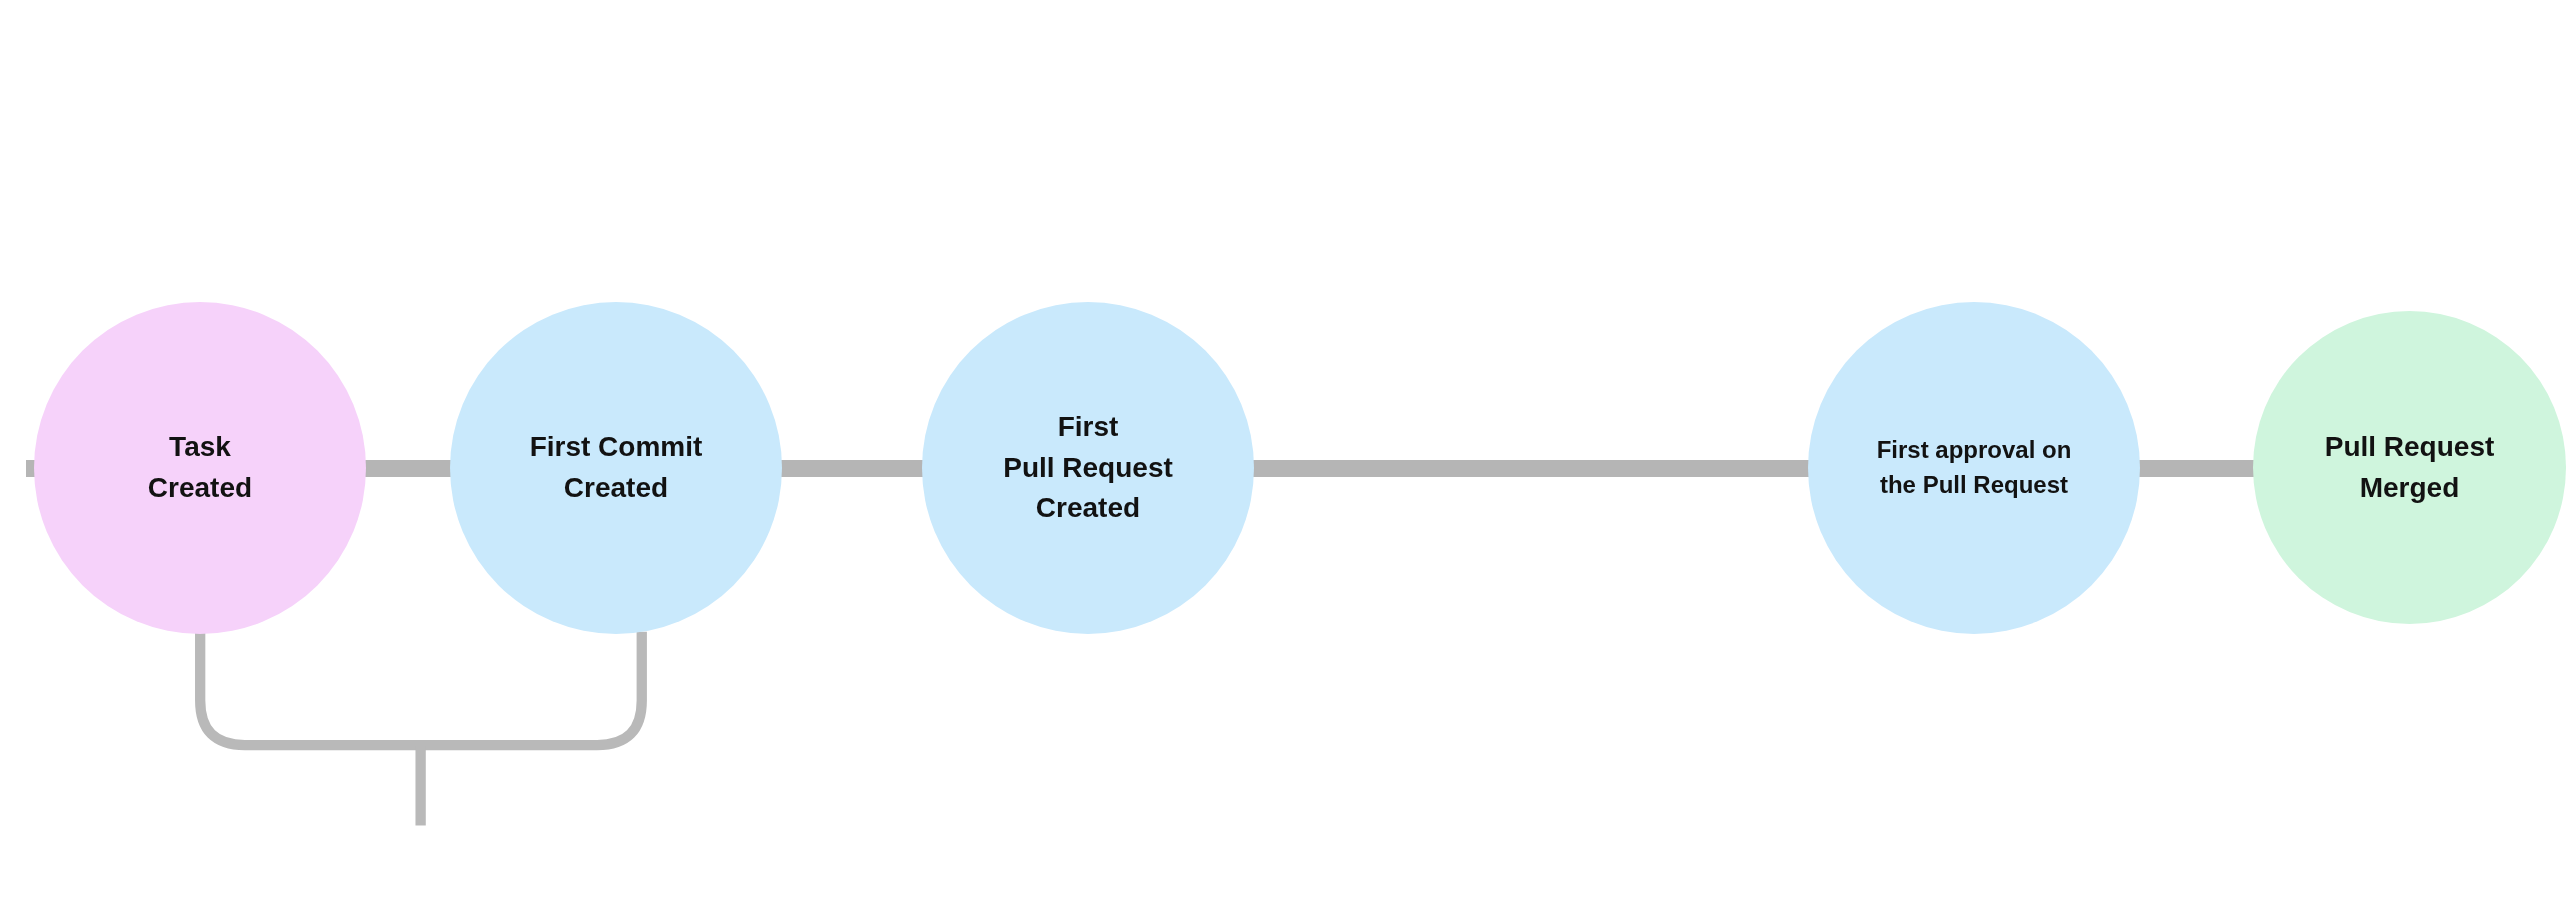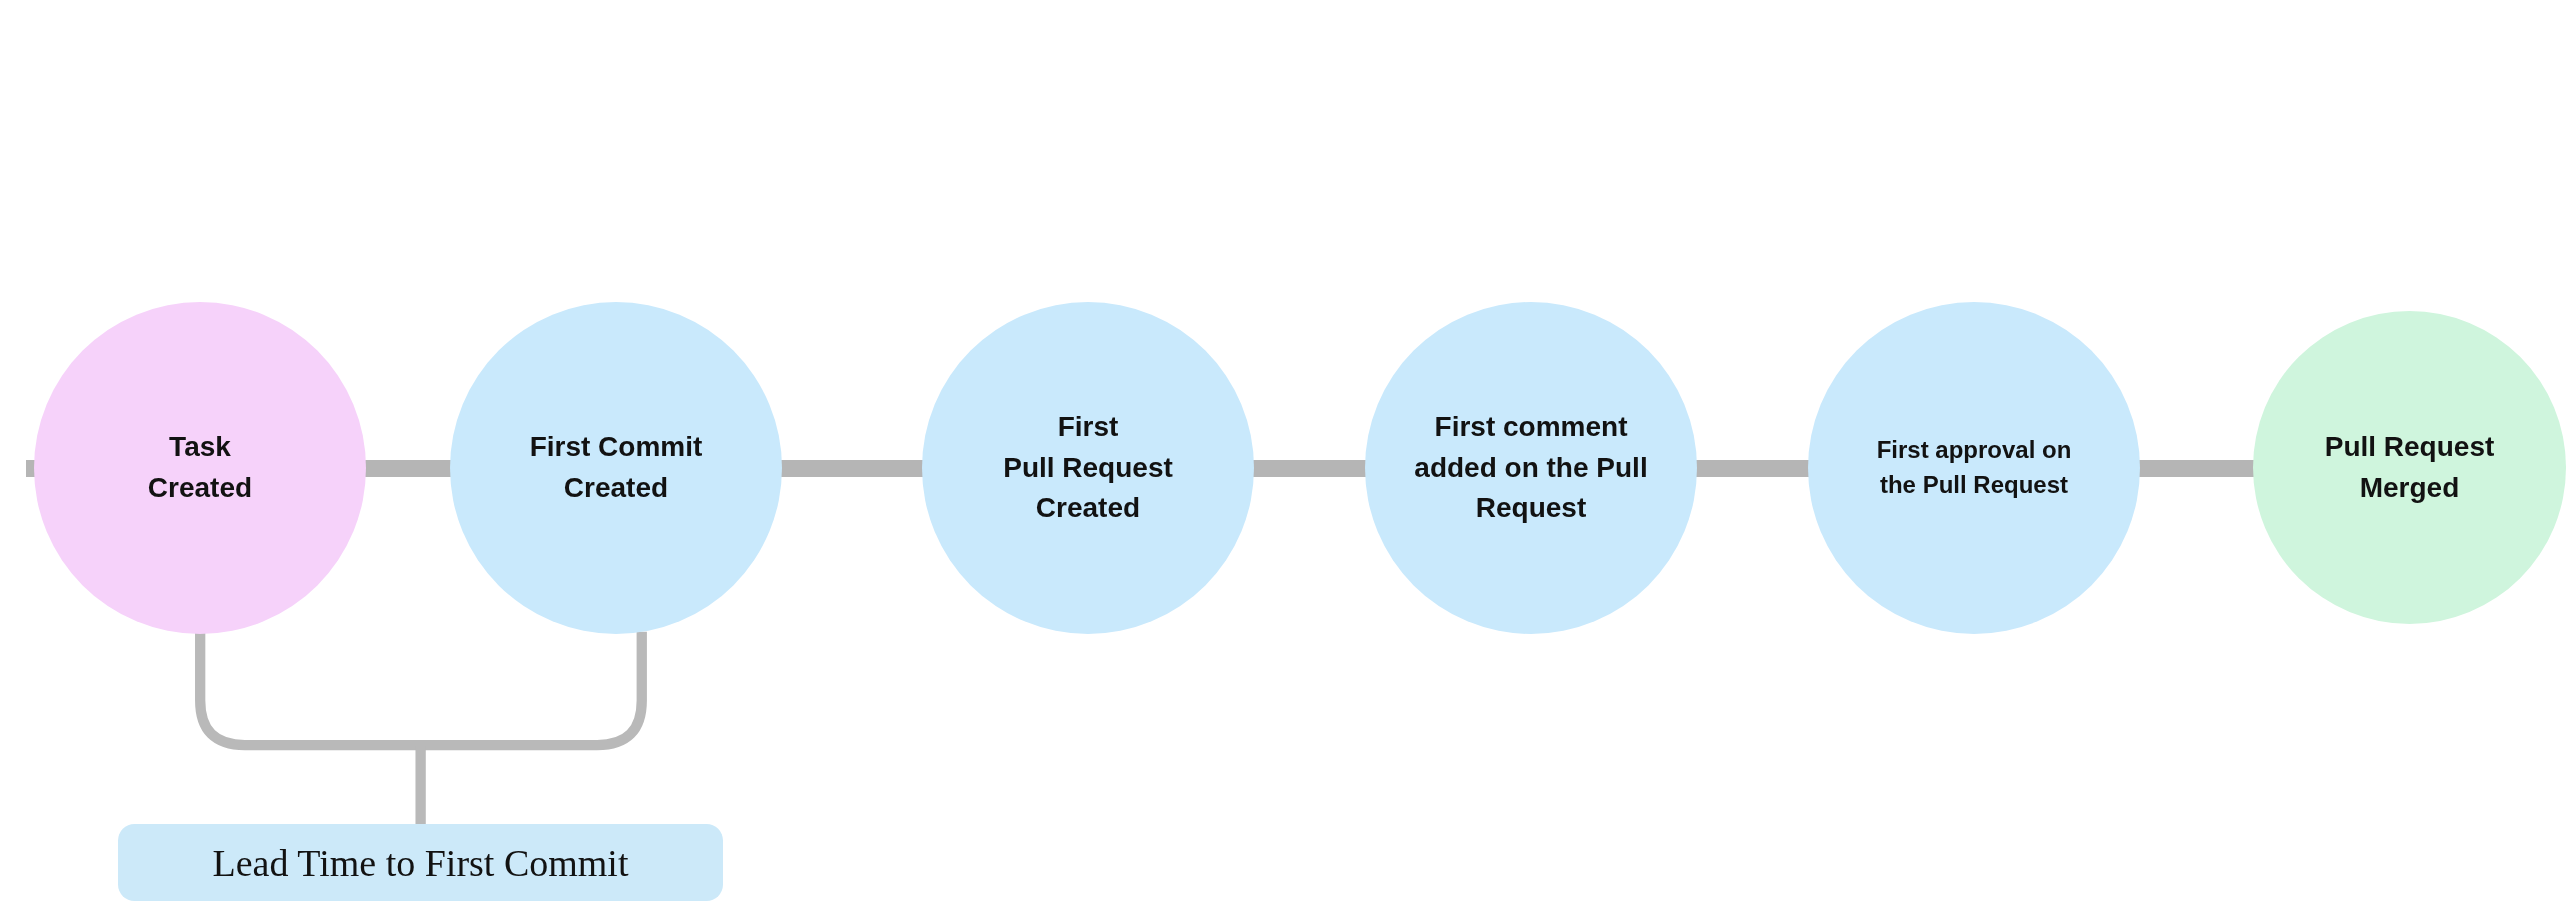--- a/index.html
+++ b/index.html
@@ -110,26 +110,22 @@
   <div class="stage-circle c1" style="background: rgb(246, 210, 250);">Task
 Created</div>
 
   <div class="stage-circle c2" style="background: rgb(201, 233, 252);">First Commit
 Created</div>
 
   <div class="stage-circle c3" style="background: rgb(201, 233, 252);">First
 Pull Request
 Created</div>
 
-  <div class="stage-circle c4" style="background: rgb(201, 233, 252);">First comment
-added on the Pull
-Request</div>
 
   <div class="stage-circle c5" style="background: rgb(201, 233, 252);">First approval on
 the Pull Request</div>
 
   <div class="stage-circle c6" style="background: rgb(207, 245, 221);">Pull Request
 Merged</div>
 
-  <div class="annotation-box" style="background: rgb(204, 233, 249);">Lead Time to First Commit</div>
 
 </div>
 
 
 </body></html>

